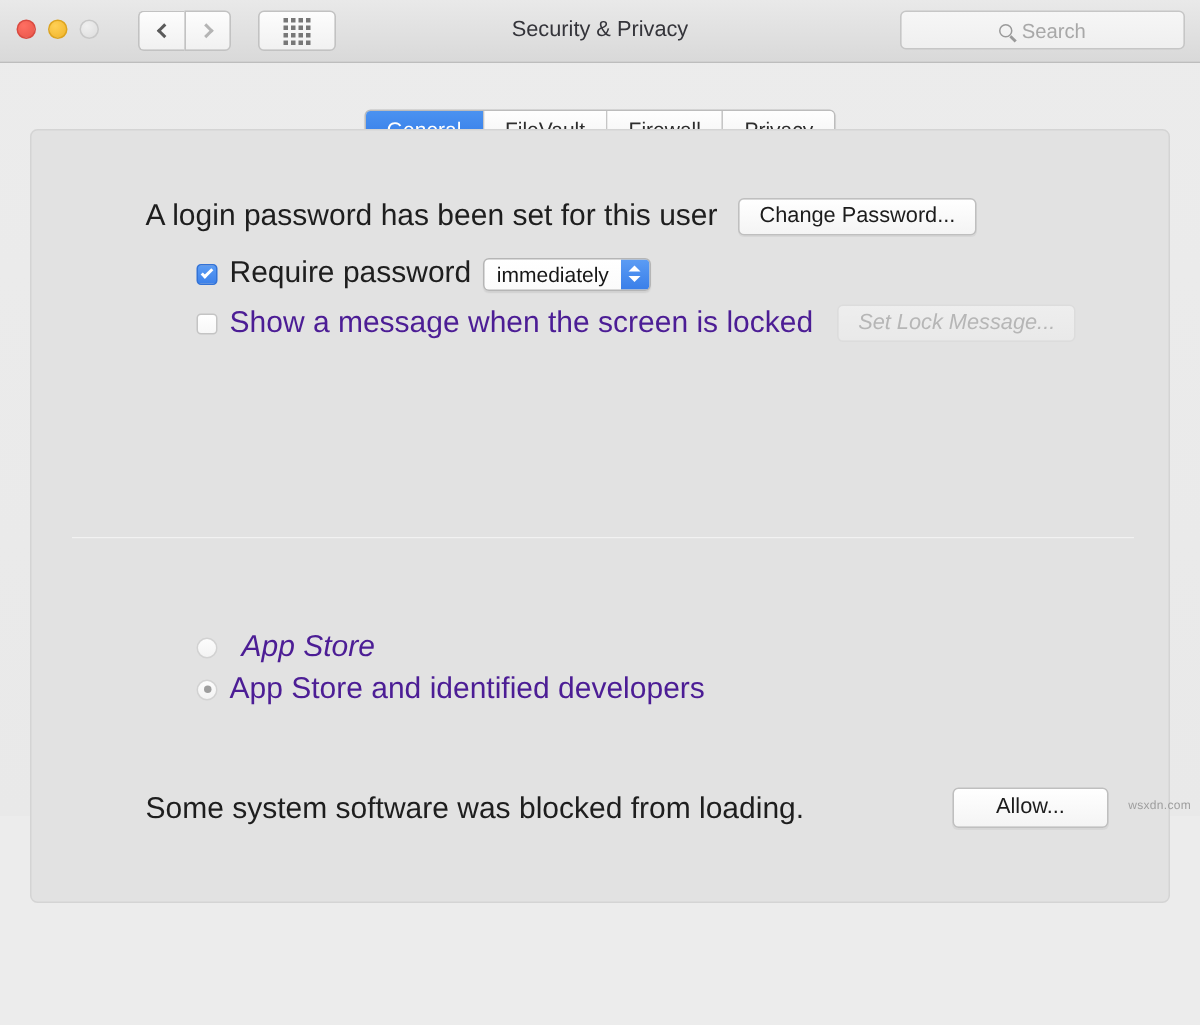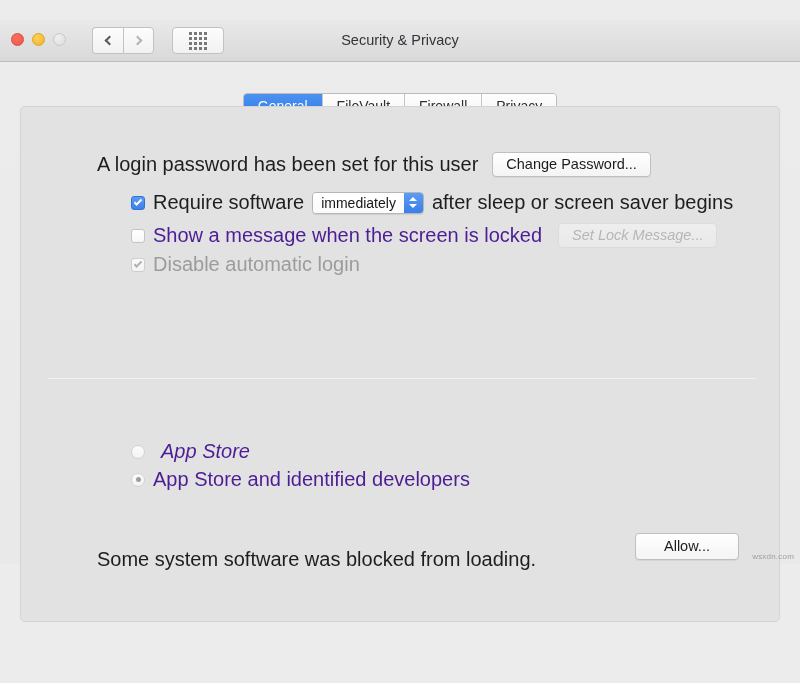--- a/index.html
+++ b/index.html
@@ -6,21 +6,20 @@
   html, body {
     width: 800px; height: 683px;
     font-family: "Liberation Sans", sans-serif;
     overflow: hidden;
     background: #ececec;
   }
   .window {
     position: relative;
     width: 800px; height: 544px;
     background: linear-gradient(#ececec, #e9e9e9);
-    margin-top: 20px;
   }
 
   
   .titlebar {
     position: relative;
     height: 42px;
     background: linear-gradient(#e9e9e9, #d9d9d9);
     border-bottom: 1px solid #bdbdbd;
   }
   .traffic {
@@ -240,20 +239,24 @@
           <i></i>
         <i></i>
           <i></i>
           <i></i>
           <i></i>
       </span>
     </div>
 
     <div class="wintitle">Security &amp; Privacy</div>
 
+    <div class="searchfield">
+      <span class="mag"></span>
+      <span class="searchph">Search</span>
+    </div>
   </div>
 
   <div class="tabbar">
     <div class="tabs">
       <div class="tab active">General</div>
       <div class="tab">FileVault</div>
       <div class="tab">Firewall</div>
       <div class="tab">Privacy</div>
     </div>
   </div>
@@ -262,63 +265,56 @@
 
     <div class="row" style="left:76px; top:45px; gap:14px;">
       <span class="label">A login password has been set for this user</span>
       <button class="pushbtn">Change Password...</button>
     </div>
 
     <div class="row" style="left:110px; top:84px; gap:8px;">
       <span class="cbox on">
         <span class="tick"></span>
       </span>
-      <span class="label">Require software</span>
+      <span class="label">Require password</span>
       <span class="popup">
         <span class="popup-value">immediately</span>
         <span class="popup-arrows">
           <span class="arrow up"></span>
           <span class="arrow down"></span>
         </span>
       </span>
-      <span class="label">after sleep or screen saver begins</span>
     </div>
 
     <div class="row" style="left:110px; top:116px; gap:8px;">
       <span class="cbox off"></span>
       <span class="label dim">Show a message when the screen is locked</span>
       <button class="pushbtn disabled" style="margin-left:8px;font-style:italic;">Set Lock Message...</button>
     </div>
 
-    <div class="row" style="left:110px; top:146px; gap:8px;">
-      <span class="cbox ondim">
-        <span class="tick"></span>
-      </span>
-      <span class="label dim" style="color:#9c9c9c;">Disable automatic login</span>
-    </div>
 
     <div class="divider" style="top:271px;"></div>
 
 
     <div class="row" style="left:110px; top:333px; gap:16px;font-style:italic;">
       <span class="radio"></span>
       <span class="label dim">App Store</span>
     </div>
 
     <div class="row" style="left:76px; top:441px;">
       <span class="label">Some system software was blocked from loading.</span>
     </div>
 
     <div class="row" style="left:110px; top:361px; gap:8px;">
       <span class="radio">
         <span class="inner"></span>
       </span>
       <span class="label dim">App Store and identified developers</span>
     </div>
-    <div class="row" style="left:602px; top:426px;padding-left:12px;">
+    <div class="row" style="left:602px; top:438px;padding-left:12px;">
       <button class="pushbtn" style="padding:4px 28px 5px;">Allow...</button>
     </div>
 
   </div>
 
   <div class="footer">
 
     <div class="watermark">wsxdn.com</div>
   </div>
 

